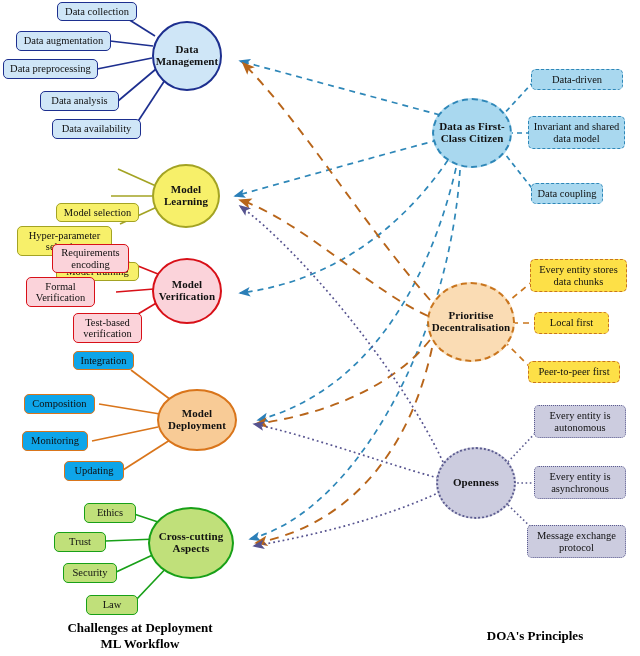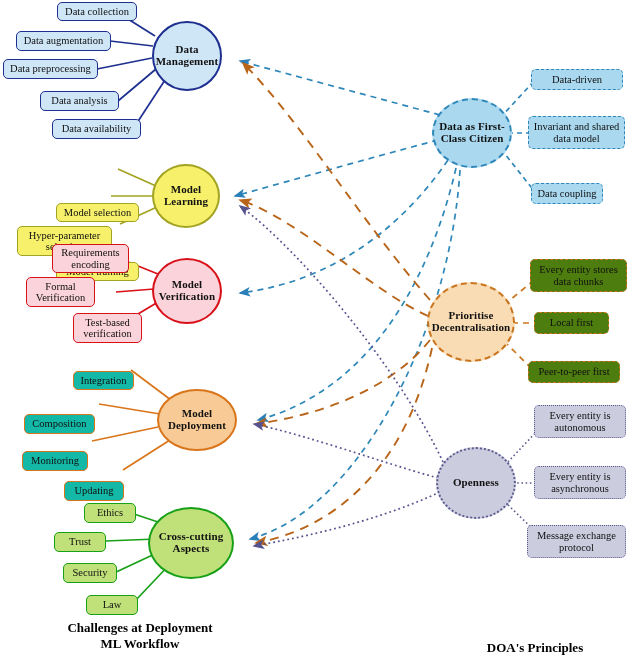--- a/index.html
+++ b/index.html
@@ -56,24 +56,24 @@
   
   .leaf {
     border-radius: 5px;
     font-size: 10.5px;
     color: #101010;
     padding: 1px 3px;
   }
   .leaf-dm  { background: #cfe6f7; border: 1.6px solid #1d2f8f; }
   .leaf-ml  { background: #f7f06a; border: 1.6px solid #a3a323; margin-top: 46px; }
   .leaf-mv  { background: #fbd3da; border: 1.6px solid #d81018; }
-  .leaf-md  { background: #14b8a6; border: 1.6px solid #d9751b; margin-top: 20px; }
+  .leaf-md  { background: #0ea5e9; border: 1.6px solid #d9751b; }
   .leaf-cc  { background: #c0e07a; border: 1.6px solid #18a018; }
   .leaf-dfc { background: #a9d8ef; border: 1.8px dashed #2e87b8; }
-  .leaf-pd  { background: #4d7c0f; border: 1.8px dashed #c9751d; }
+  .leaf-pd  { background: #fde047; border: 1.8px dashed #c9751d; }
   .leaf-op  { background: #ccccdf; border: 1.8px dotted #5b5b8f; }
 
   .caption {
     position: absolute;
     font-weight: bold;
     font-size: 13px;
     color: #000000;
     text-align: center;
     line-height: 1.25;
     z-index: 6;
@@ -258,15 +258,15 @@
 
   <div class="node leaf leaf-op" style="left:534px; top:405px; width:92px; height:33px;">Every entity is autonomous</div>
   <div class="node leaf leaf-op" style="left:534px; top:466px; width:92px; height:33px;">Every entity is asynchronous</div>
   <div class="node leaf leaf-op" style="left:527px; top:525px; width:99px; height:33px;">Message exchange protocol</div>
 
   <div class="caption" style="left:20px; top:620px; width:240px;">
     <div>Challenges at Deployment</div>
     <div>ML Workflow</div>
   </div>
 
-  <div class="caption" style="left:440px; top:628px; width:190px;margin-top:12px;">DOA's Principles</div>
+  <div class="caption" style="left:440px; top:628px; width:190px;">DOA's Principles</div>
 
 </div>
 
 </body></html>

